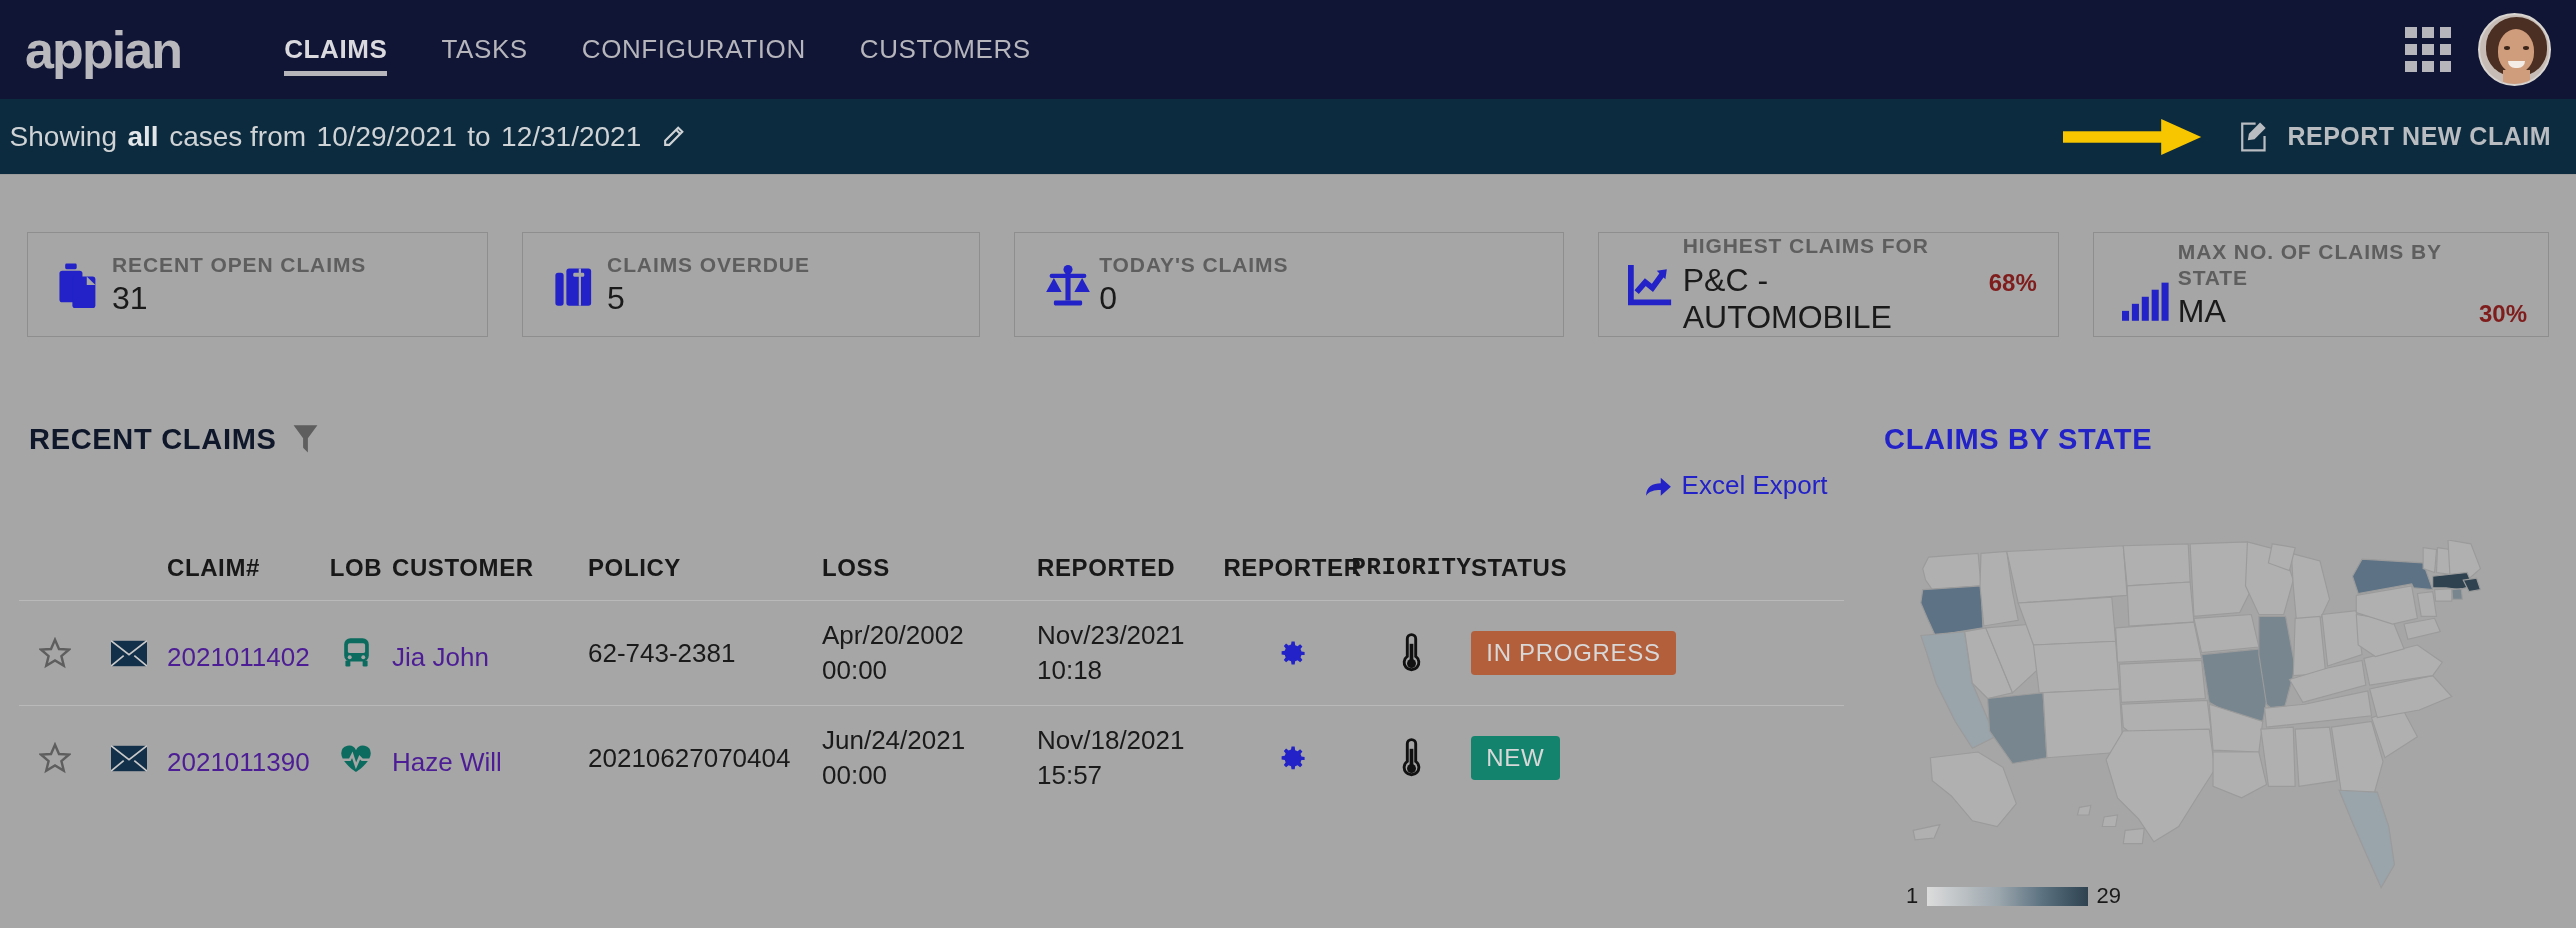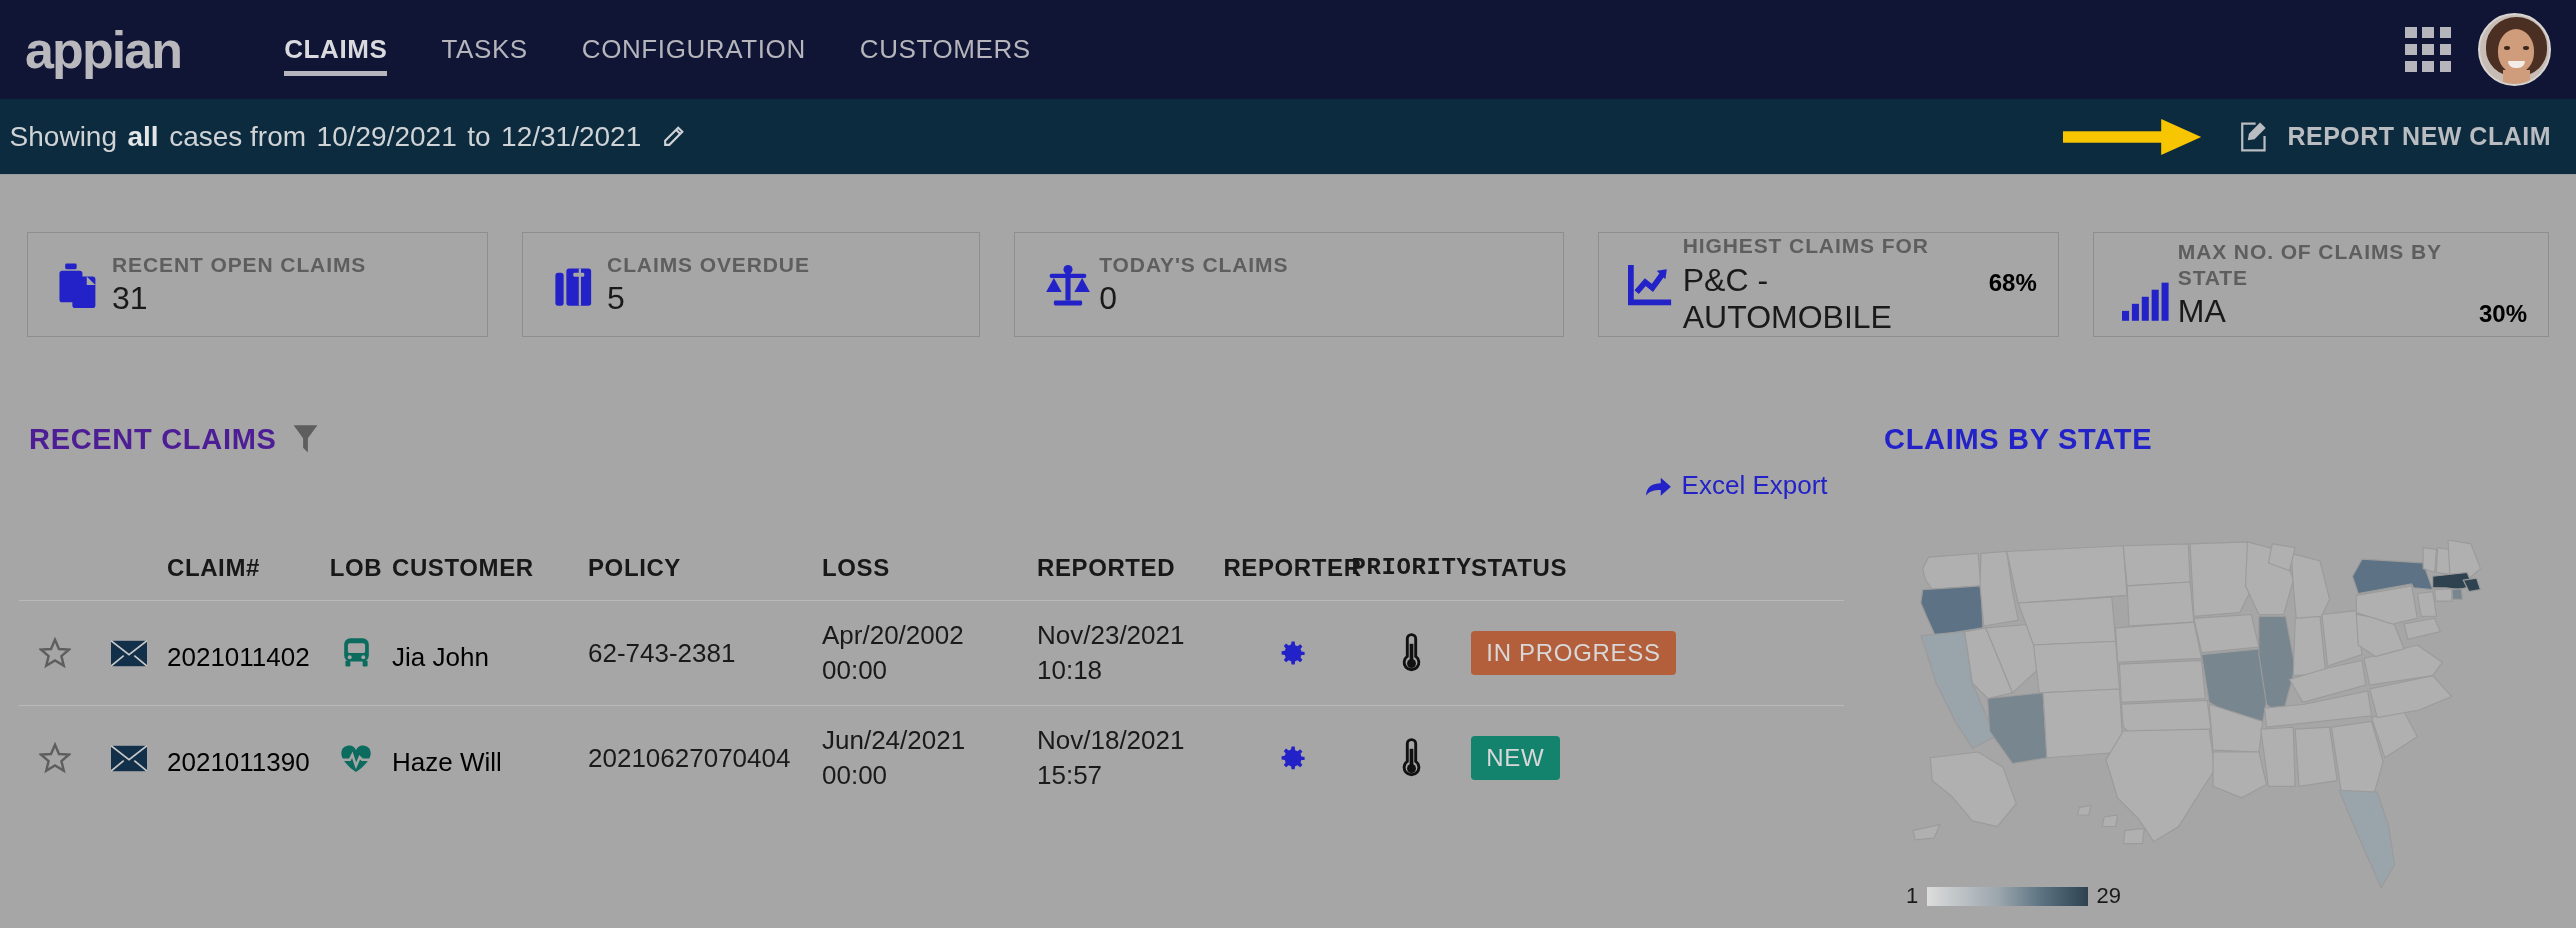--- a/index.html
+++ b/index.html
@@ -110,29 +110,29 @@
   .kpi.w4 { width: 478px; }
   .kpi.w5 { width: 473px; }
   .kpi-icon { width: 63px; flex: none; display: flex; align-items: center; justify-content: center; color: #2222c8; }
   .kpi-body { display: flex; flex-direction: column; justify-content: center; flex: 1; }
   .kpi-label {
     font-size: 21px; font-weight: 700; color: #5e5e5e; letter-spacing: 0.9px;
     line-height: 1.25;
   }
   .kpi-valrow { display: flex; align-items: baseline; gap: 25px; margin-top: 1.9px; }
   .kpi-value { font-size: 32px; color: #1a1a1a; font-weight: 400; }
-  .kpi-pct { font-size: 24px; color: #000000; font-weight: 700; margin-left: auto; }
+  .kpi-pct { font-size: 24px; color: #7f1d1d; font-weight: 700; margin-left: auto; }
 
   
   .sec-recent {
     position: absolute; left: 29px; top: 423px;
     display: flex; align-items: center; gap: 15.3px;
   }
   .sec-recent h2 {
-    font-size: 29px; font-weight: 700; color: #4c1d95; letter-spacing: 0.7px; text-align: right;
+    font-size: 29px; font-weight: 700; color: #0f172a; letter-spacing: 0.7px; text-align: right;
   }
   .funnel { cursor: pointer; display: flex; }
   .sec-bystate {
     position: absolute; left: 1884px; top: 423px;
   }
   .sec-bystate h2 {
     font-size: 29px; font-weight: 700; color: #2222c8; letter-spacing: 0.7px;
   }
 
   
@@ -160,21 +160,21 @@
   .c-mail  { width: 76px; justify-content: center; }
   .c-claim { width: 153px; }
   .c-lob   { width: 72px; justify-content: center; }
   .c-cust  { width: 196px; }
   .c-pol   { width: 234px; }
   .c-loss  { width: 215px; }
   .c-rep   { width: 196px; }
   .c-reper { width: 119px; justify-content: center; }
   .c-prio  { width: 119px; justify-content: center; font-family: Liberation Mono, monospace; }
   .c-stat  { width: 220px; }
-  .link { font-size: 26px; color: #000000; cursor: pointer; margin-top: 8px; }
+  .link { font-size: 26px; color: #4c1d95; cursor: pointer; margin-top: 8px; }
   .plain { font-size: 26px; color: #1a1a1a; }
   .twoline { font-size: 26px; color: #1a1a1a; line-height: 1.35; }
   .badge {
     display: inline-flex; align-items: center; justify-content: center;
     padding: 7.6px 15.3px; border-radius: 3.8px; font-size: 24px;
     color: #d8d8d8; letter-spacing: 0.7px;
   }
   .badge.inprogress { background: #b35f3c; }
   .badge.new { background: #14836e; }
   .star-ico { cursor: pointer; }

